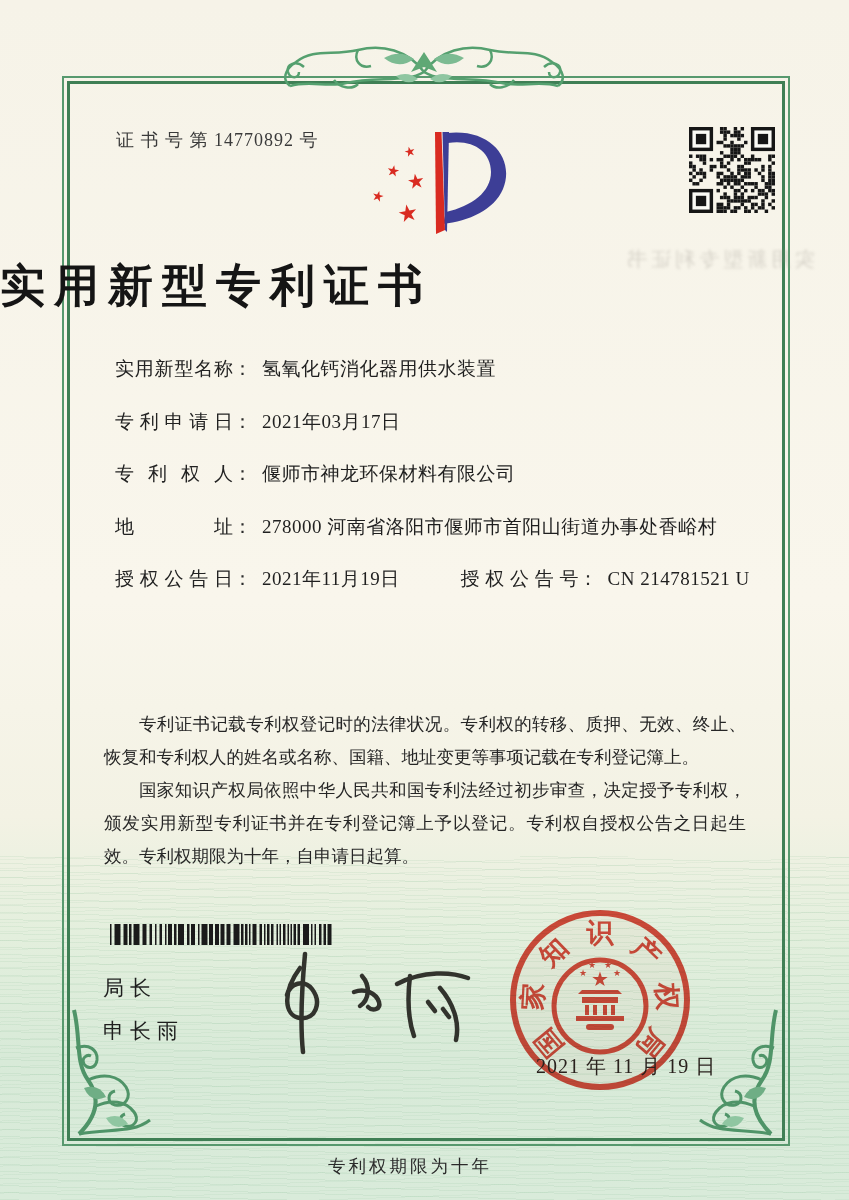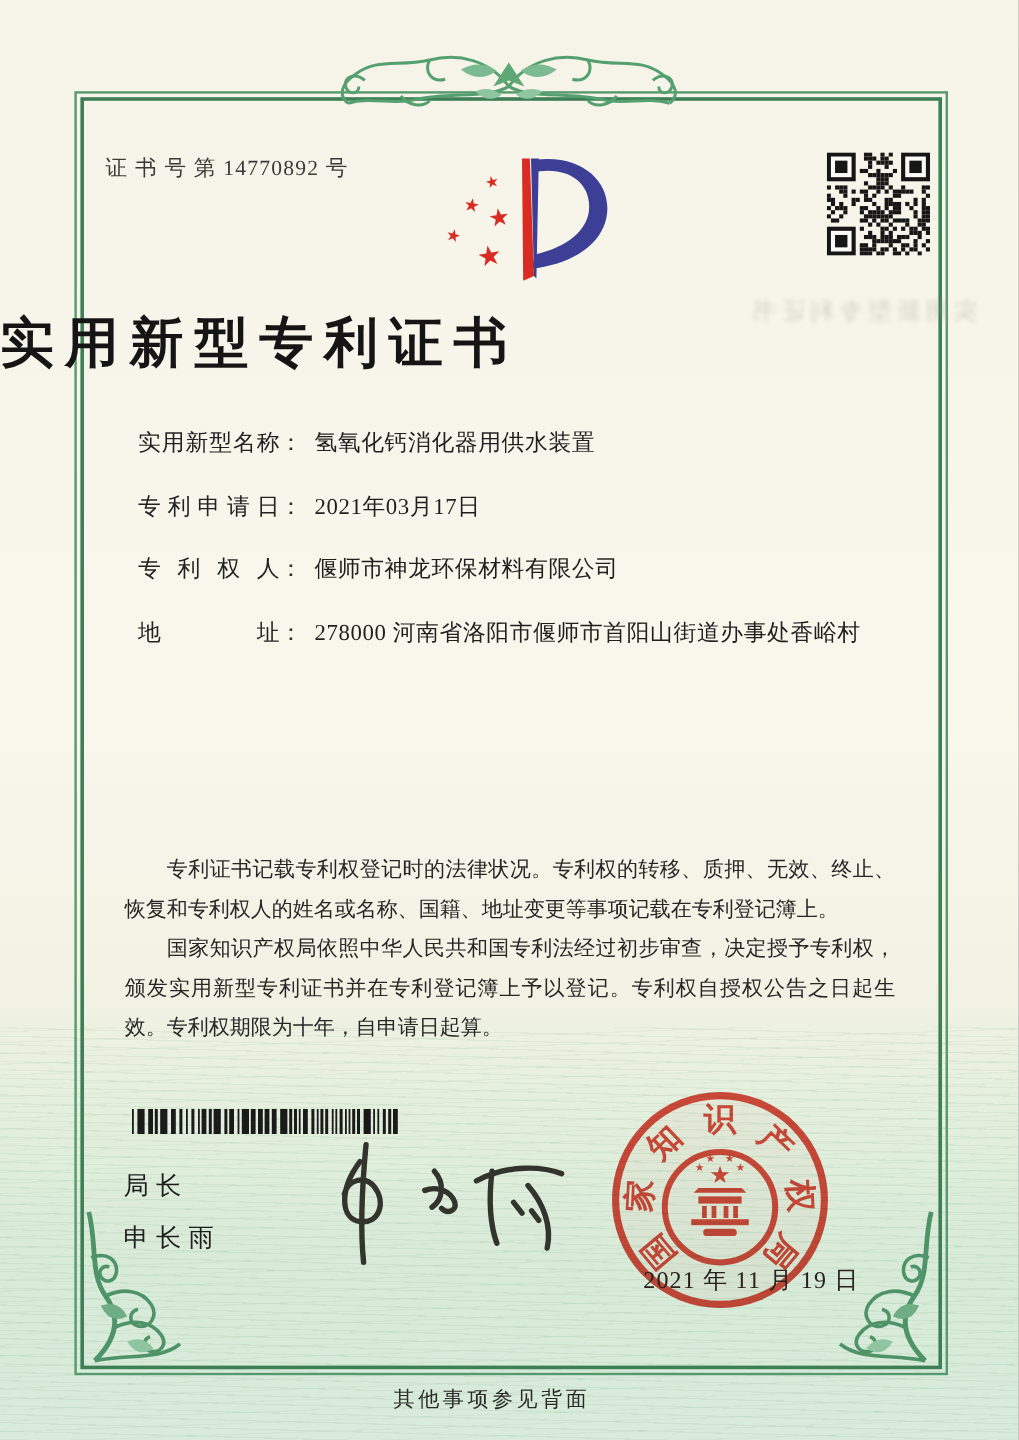--- a/index.html
+++ b/index.html
@@ -9,21 +9,21 @@
     font-family:"Liberation Serif","DejaVu Serif",serif;color:#2b2b2b;
   }
   .guilloche{
     position:absolute;left:0;right:0;top:856px;bottom:0;pointer-events:none;
     background:
       repeating-linear-gradient(1.5deg, rgba(96,165,116,.10) 0 1px, transparent 1px 7px),
       repeating-linear-gradient(-2deg, rgba(96,165,116,.07) 0 1px, transparent 1px 9px);
   }
   .frame{position:absolute;left:62px;top:76px;width:724px;height:1066px;border:2px solid #57996e;z-index:1;}
   .frame::after{content:"";position:absolute;inset:3px;border:3px solid #3f7f55;}
-  .cert-no{position:absolute;left:88px;top:128px;font-size:18px;letter-spacing:1px;color:#3a3a3a;z-index:3;}
+  .cert-no{position:absolute;left:116px;top:128px;font-size:18px;letter-spacing:1px;color:#3a3a3a;z-index:3;}
   .logo{position:absolute;left:350px;top:120px;z-index:3;}
   .qr{position:absolute;left:689px;top:127px;z-index:3;}
   .title{position:absolute;left:0;width:849px;top:256px;text-align:left;font-size:45px;font-weight:bold;
     letter-spacing:9px;color:#151515;z-index:3;margin:0;}
   .ghost{position:absolute;left:575px;top:246px;width:240px;font-size:20px;color:#9a958c;opacity:.35;
     filter:blur(1.6px);transform:scaleX(-1);letter-spacing:4px;z-index:2;overflow:hidden;white-space:nowrap;}
   .fields{position:absolute;left:115px;top:356px;width:640px;z-index:3;font-size:19px;}
   .frow{height:52.5px;white-space:nowrap;}
   .flabel{display:inline-block;width:118px;text-align:justify;text-align-last:justify;color:#222;}
   .fcolon{margin-right:10px;}
@@ -348,20 +348,24 @@
     </div>
     <div class="frow">
       <span class="flabel">专利申请日</span><span class="fcolon">：</span><span class="fvalue">2021年03月17日</span>
     </div>
     <div class="frow">
       <span class="flabel">专利权人</span><span class="fcolon">：</span><span class="fvalue">偃师市神龙环保材料有限公司</span>
     </div>
     <div class="frow">
       <span class="flabel">地址</span><span class="fcolon">：</span><span class="fvalue">278000 河南省洛阳市偃师市首阳山街道办事处香峪村</span>
     </div>
+    <div class="frow">
+      <span class="flabel">授权公告日</span><span class="fcolon">：</span><span class="fvalue">2021年11月19日</span>
+      <span class="grant"><span class="flabel">授权公告号</span><span class="fcolon">：</span><span class="fvalue">CN 214781521 U</span></span>
+    </div>
   </div>
 
   <div class="paras">
     <p>专利证书记载专利权登记时的法律状况。专利权的转移、质押、无效、终止、恢复和专利权人的姓名或名称、国籍、地址变更等事项记载在专利登记簿上。</p>
     <p>国家知识产权局依照中华人民共和国专利法经过初步审查，决定授予专利权，颁发实用新型专利证书并在专利登记簿上予以登记。专利权自授权公告之日起生效。专利权期限为十年，自申请日起算。</p>
   </div>
 
   <svg class="barcode" id="barcode" width="228" height="21" viewBox="0 0 228 21">
       <rect x="0" y="0" width="1.5" height="21" fill="#1a1a1a"></rect>
       <rect x="4.5" y="0" width="6" height="21" fill="#1a1a1a"></rect>
@@ -453,15 +457,15 @@
         <rect x="97" y="99" width="4" height="10"></rect>
           <rect x="105" y="99" width="4" height="10"></rect>
         <rect x="70" y="110" width="48" height="5"></rect>
         <rect x="80" y="118" width="28" height="6" rx="3"></rect>
       </g>
     </g>
   </svg>
 
   <div class="seal-date">2021 年 11 月 19 日</div>
 
-  <div class="back-note">其他事项参见背面</div>
+  <div class="back-note">专利权期限为十年</div>
 
 </div>
 
 </body></html>

